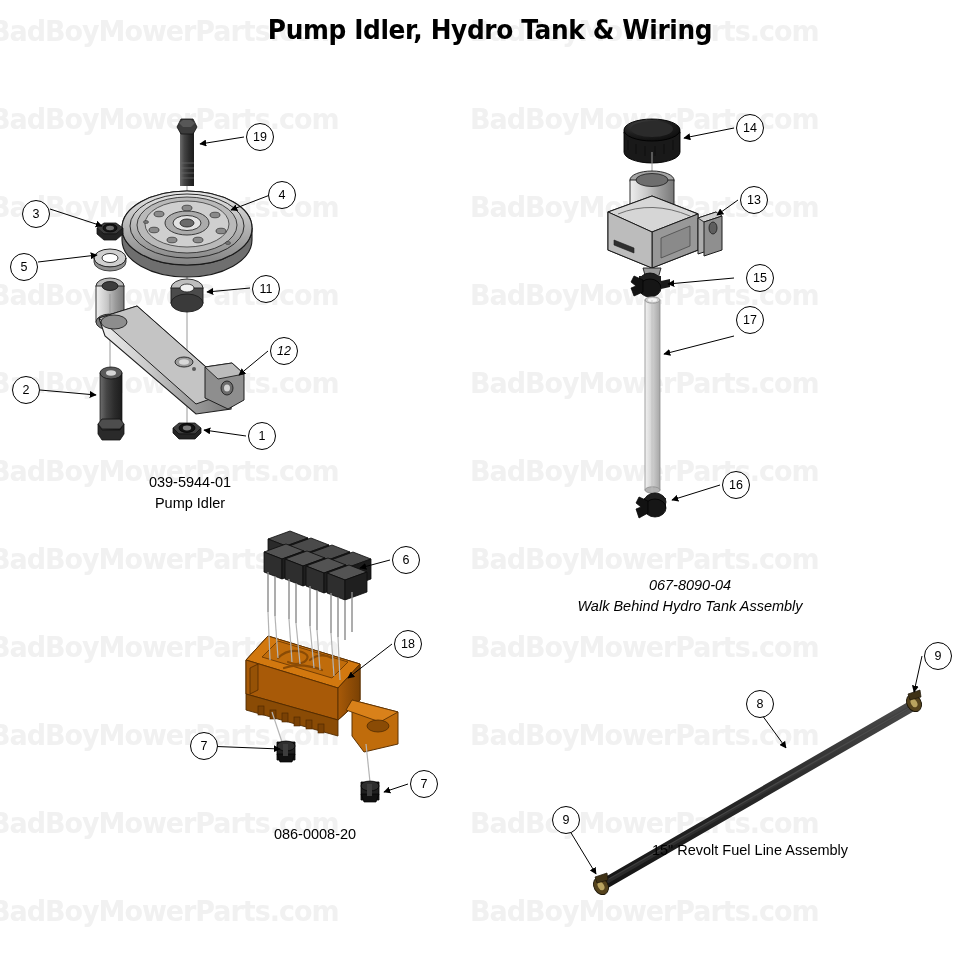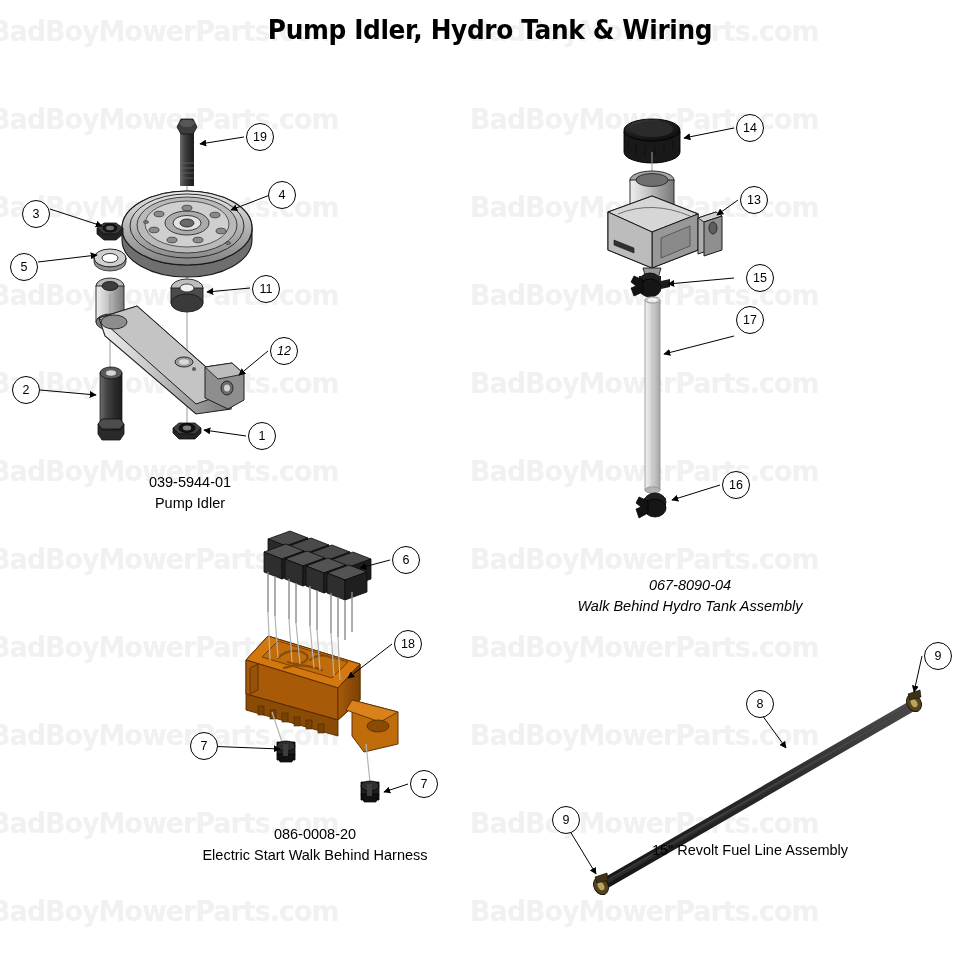--- a/index.html
+++ b/index.html
@@ -508,20 +508,19 @@
       <div class="caption" style="left: 90px; top: 472px; width: 200px;">
         <div>039-5944-01</div>
         <div>Pump Idler</div>
       </div>
       <div class="caption" style="left: 540px; top: 575px; width: 300px; font-style: italic;">
         <div>067-8090-04</div>
         <div>Walk Behind Hydro Tank Assembly</div>
       </div>
       <div class="caption" style="left: 170px; top: 824px; width: 290px;">
         <div>086-0008-20</div>
-        <div>Electric Start Walk Behind Harness</div>
       </div>
       <div class="caption" style="left: 620px; top: 840px; width: 260px;">
         <div>15" Revolt Fuel Line Assembly</div>
       </div>
     </div>
 
 </div>
 
 </body></html>

